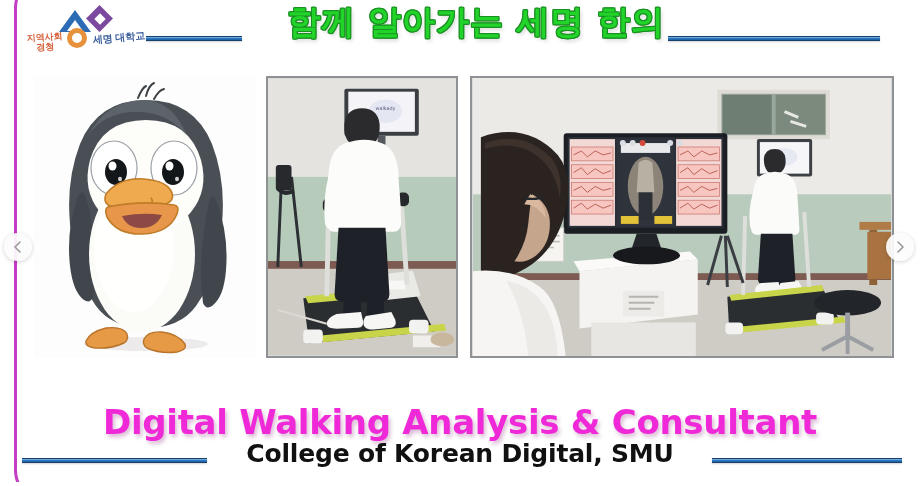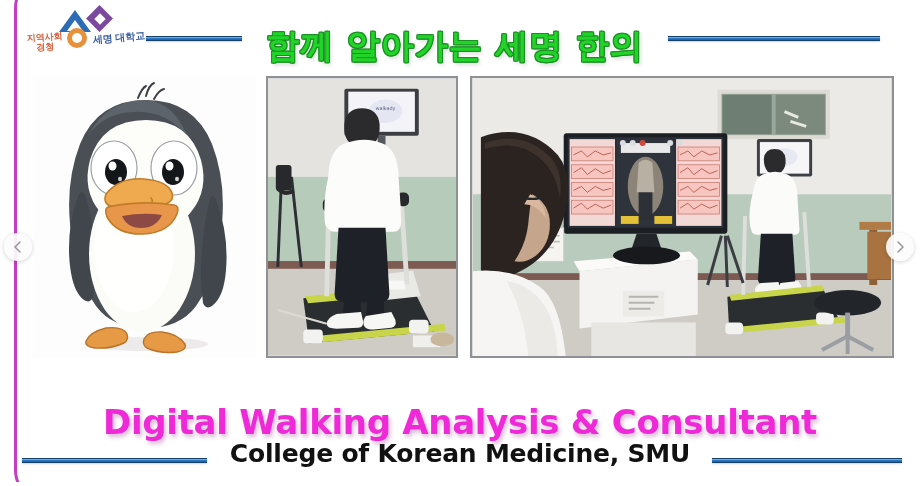--- a/index.html
+++ b/index.html
@@ -150,23 +150,23 @@
     border-bottom: 1px solid #16406e;
     box-sizing: border-box;
     box-shadow: 0 1px 2px rgba(0,0,0,0.18);
   }
   .rule-title-left  { left: 146px; top: 36px; width: 96px; }
   .rule-title-right { left: 668px; top: 36px; width: 212px; }
 
   .slide-title {
     position: absolute;
     left: 245px;
-    top: 24px;
+    top: 0;
     width: 420px;
-    text-align: center;
+    text-align: right;
     font-size: 33px;
     font-weight: bold;
     letter-spacing: 1px;
     color: #22d32a;
     font-family: "DejaVu Sans", "Liberation Sans", sans-serif;
     text-shadow:
        1px 0 0 #1a8f22, -1px 0 0 #1a8f22, 0 1px 0 #1a8f22, 0 -1px 0 #1a8f22,
        1px 1px 0 #1a8f22, -1px -1px 0 #1a8f22, 1px -1px 0 #1a8f22, -1px 1px 0 #1a8f22,
        2px 3px 4px rgba(0,0,0,0.18);
     white-space: nowrap;
@@ -469,21 +469,21 @@
         <path d="M34 206 q24 4 38 24 q12 18 14 52 l-30 0 q-4 -44 -22 -76 z" fill="#ebeae7"></path>
 
         <path d="M52 122 q14 2 20 -2" stroke="#23262a" stroke-width="2.4" fill="none"></path>
       </svg>
     </div>
   </div>
 
   <div class="headline">Digital Walking Analysis &amp; Consultant</div>
 
   <div class="rule-blue rule-sub-left"></div>
-  <div class="subline">College of Korean Medicine, SMU</div>
+  <div class="subline">College of Korean Digital, SMU</div>
   <div class="rule-blue rule-sub-right"></div>
 
   <div class="nav-btn nav-prev">
     <svg width="14" height="14" viewBox="0 0 14 14">
       <path d="M9 2 L4 7 L9 12" fill="none" stroke="#9b9b9b" stroke-width="1.6" stroke-linecap="round" stroke-linejoin="round"></path>
     </svg>
   </div>
   <div class="nav-btn nav-next">
     <svg width="14" height="14" viewBox="0 0 14 14">
       <path d="M5 2 L10 7 L5 12" fill="none" stroke="#9b9b9b" stroke-width="1.6" stroke-linecap="round" stroke-linejoin="round"></path>

